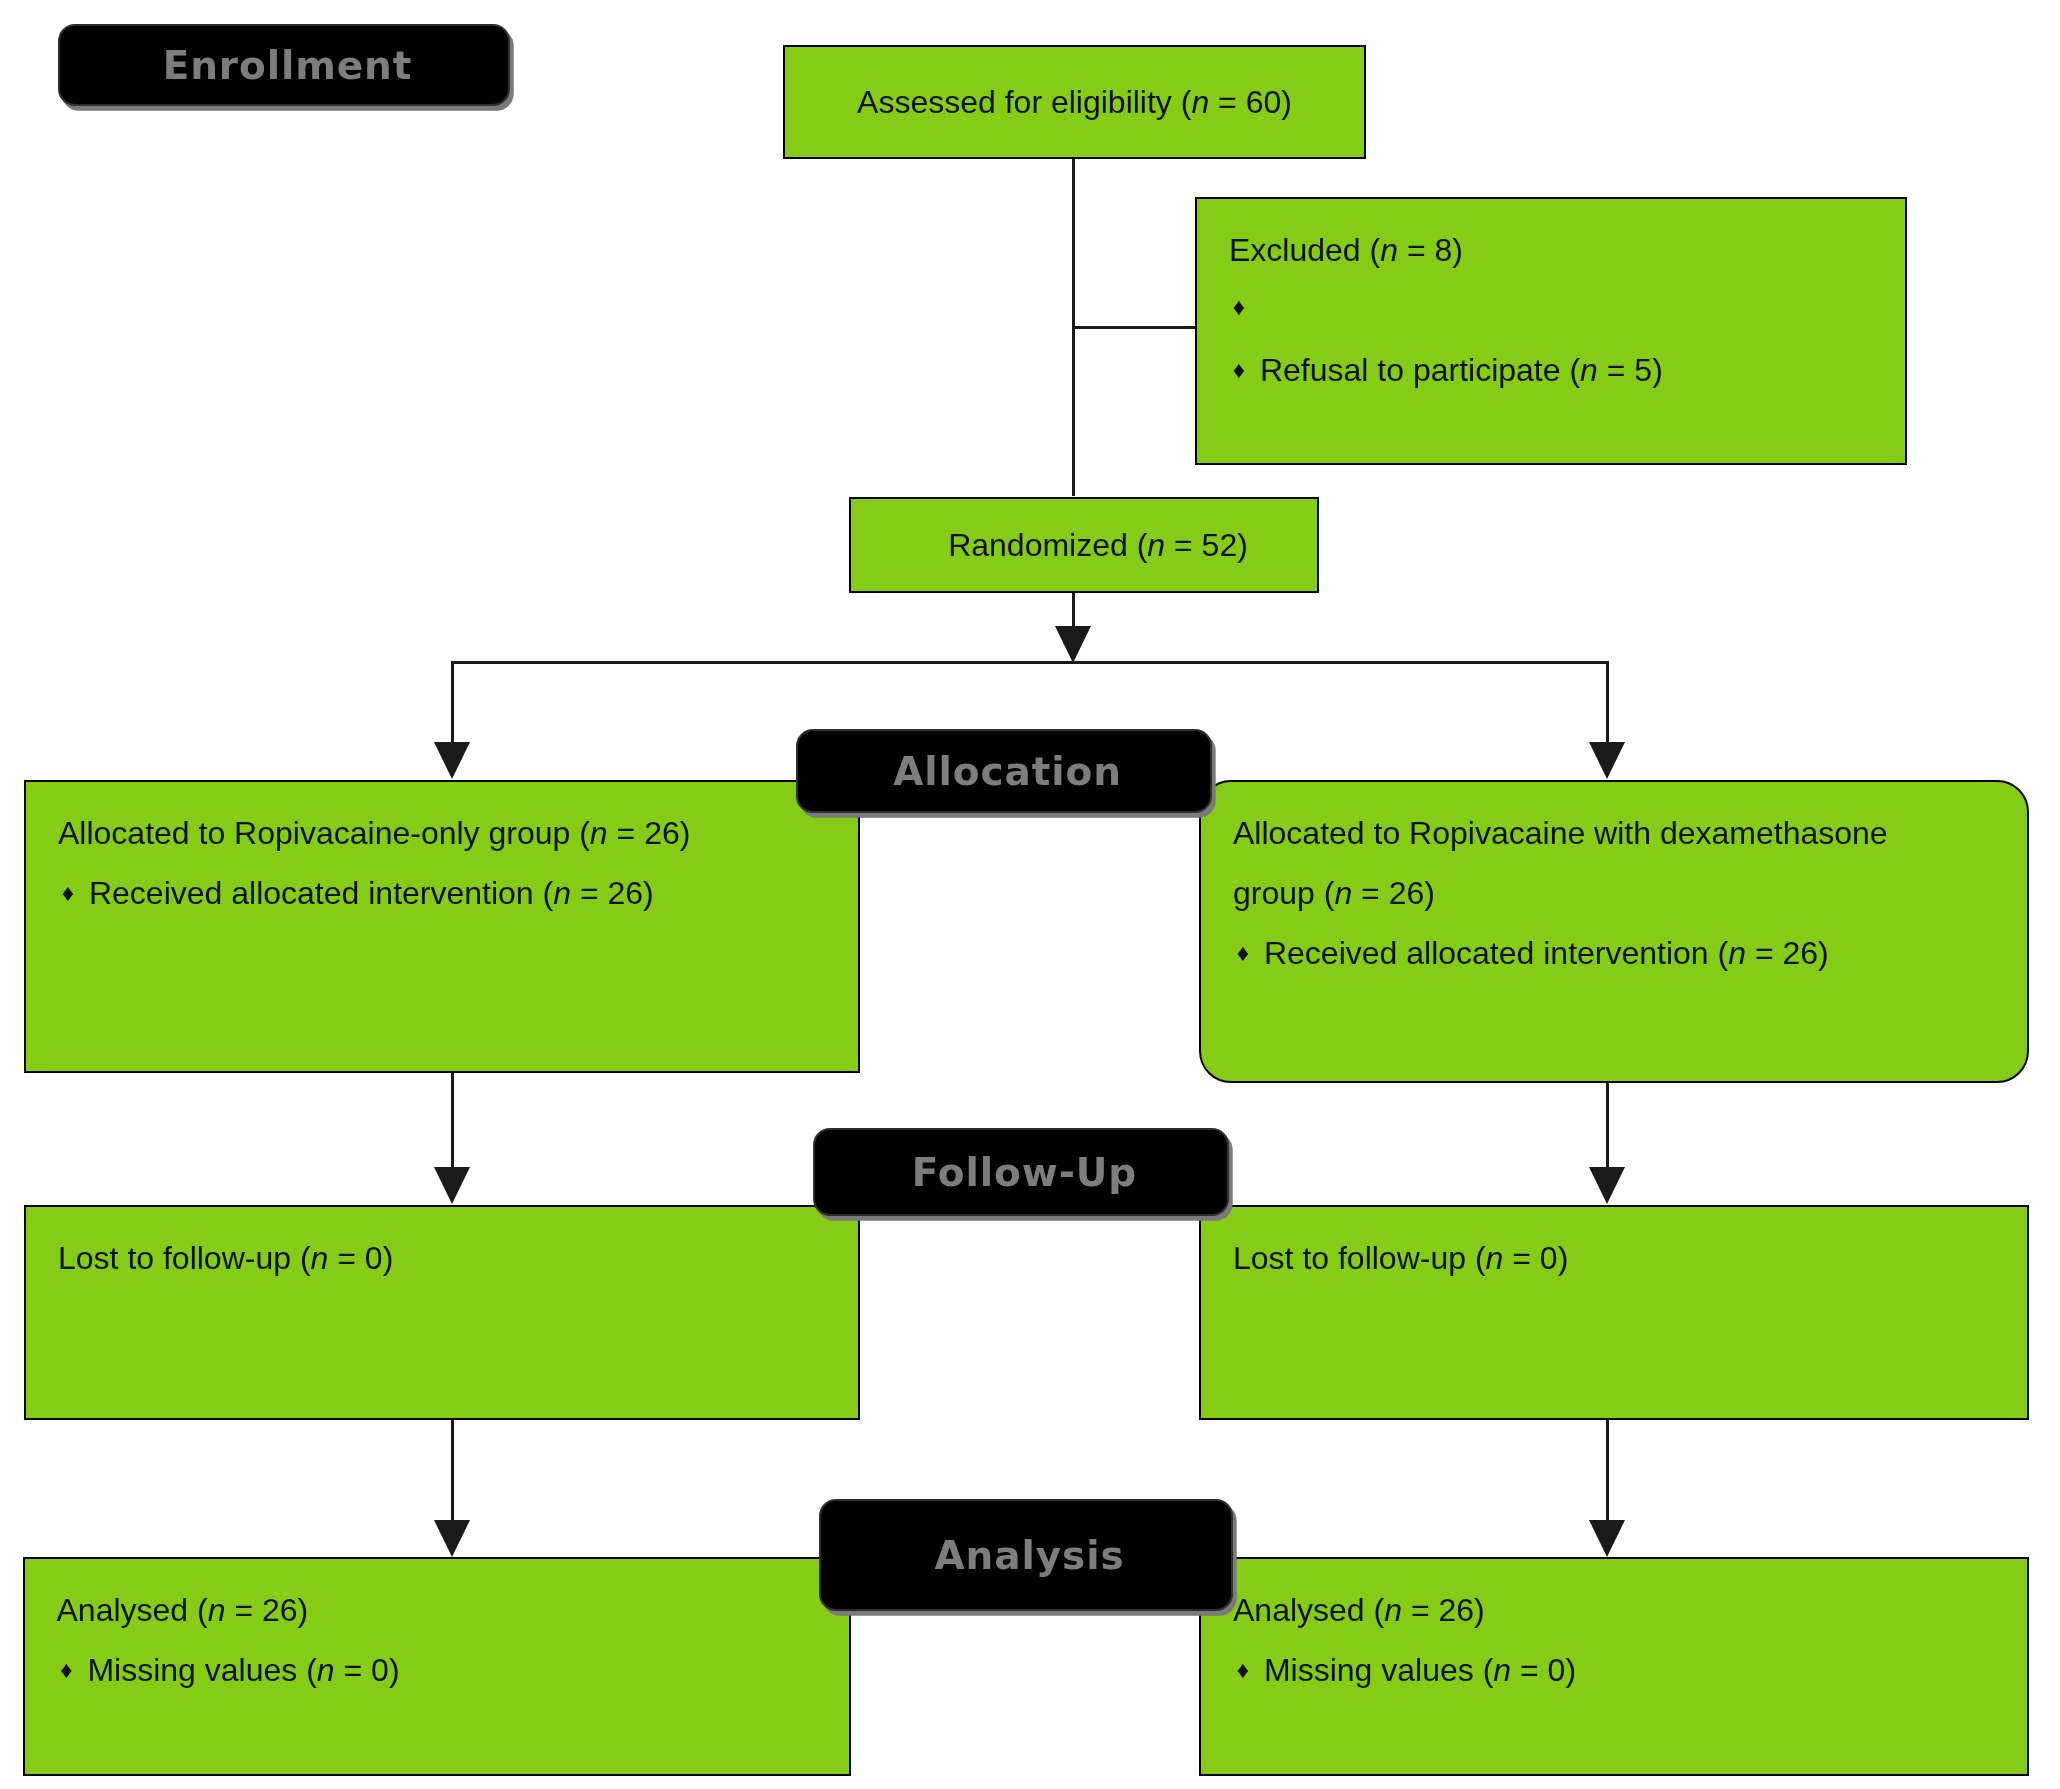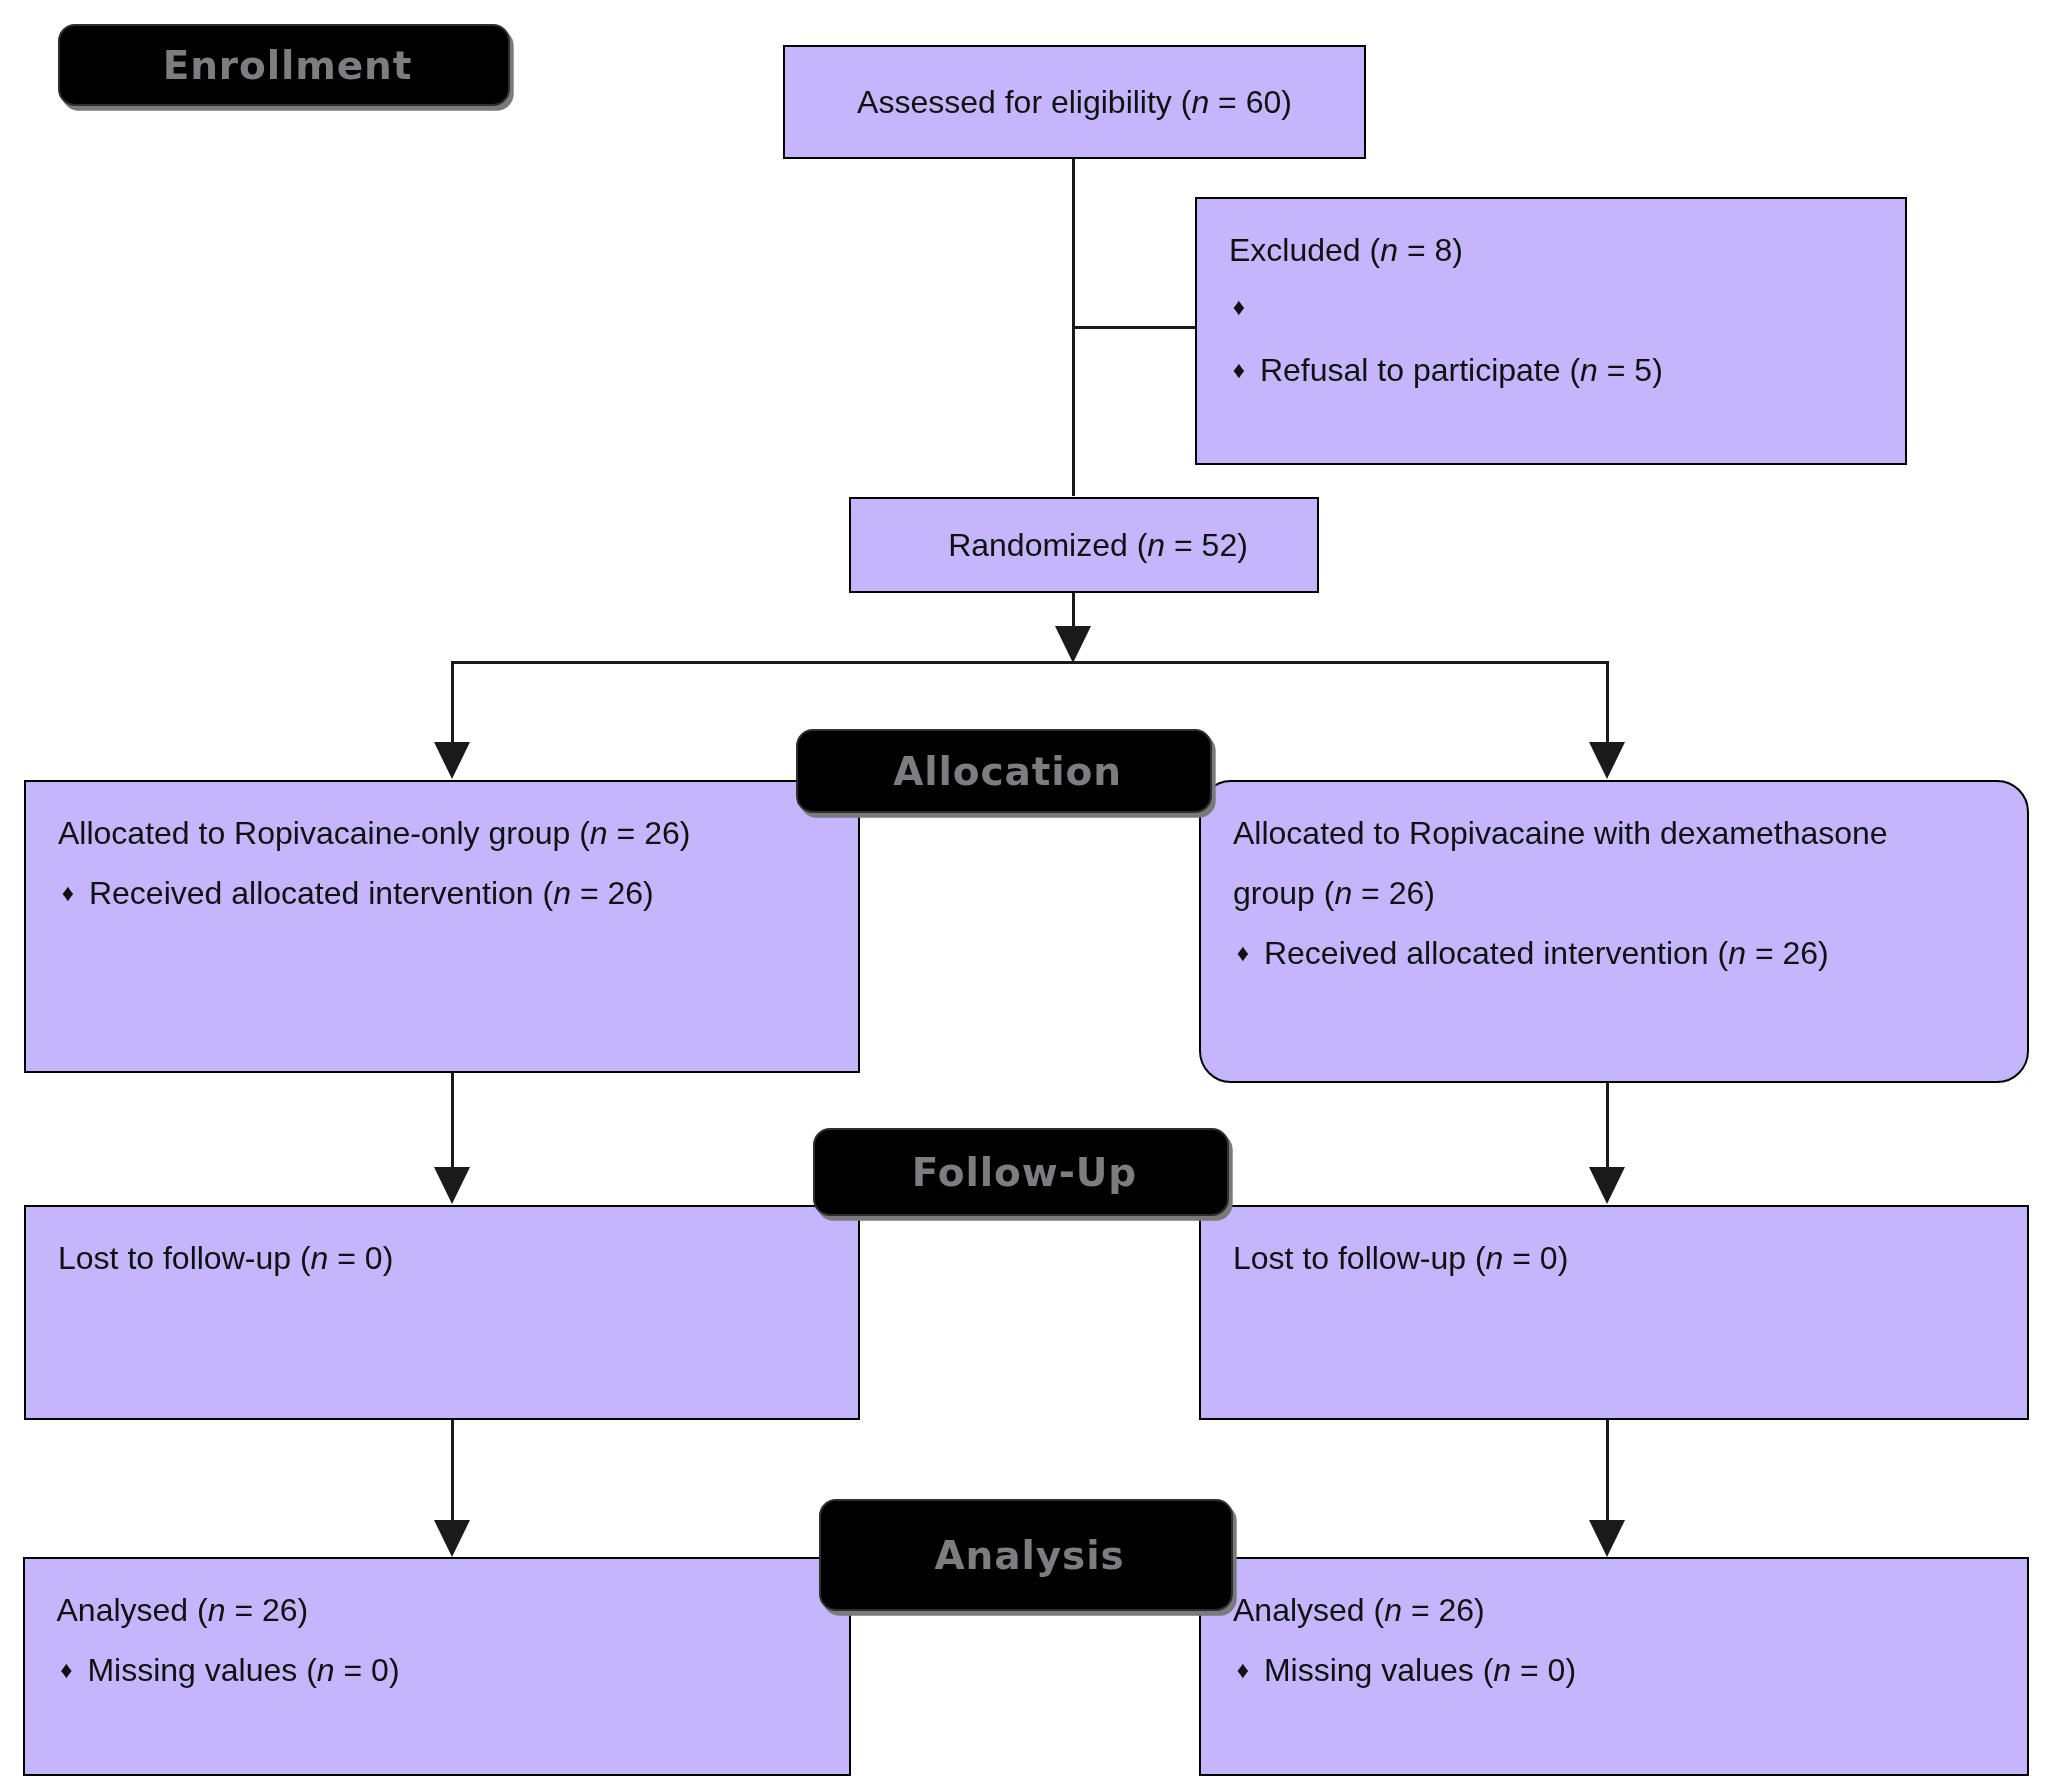--- a/index.html
+++ b/index.html
@@ -21,21 +21,21 @@
     padding-left:7px;
   }
   #st-enroll{left:58px;top:24px;width:452px;height:82px;}
   #st-alloc{left:796px;top:729px;width:416px;height:84px;}
   #st-fu{left:813px;top:1128px;width:416px;height:88px;}
   #st-an{left:819px;top:1499px;width:414px;height:112px;}
 
   
   .box{
     position:absolute;z-index:2;
-    background:#c4b5fd;border:2.8px solid #000;box-sizing:border-box;
+    background:#84cc16;border:2.8px solid #000;box-sizing:border-box;
     font-size:32px;line-height:60px;
   }
   .box.center{display:flex;align-items:center;justify-content:center;text-align:center;}
   .box.pad{padding:20.6px 32px 0 32px;}
   #bx-assessed{left:783px;top:45px;width:583px;height:114px;}
   #bx-excluded{left:1195px;top:197px;width:712px;height:268px;}
   #bx-random{left:849px;top:497px;width:470px;height:96px;padding-left:28px;}
   #bx-alloc-l{left:24px;top:780px;width:836px;height:293px;}
   #bx-alloc-r{left:1199px;top:780px;width:830px;height:303px;padding-right:66px;border-radius:32px;}
   #bx-fu-l{left:24px;top:1205px;width:836px;height:215px;}

